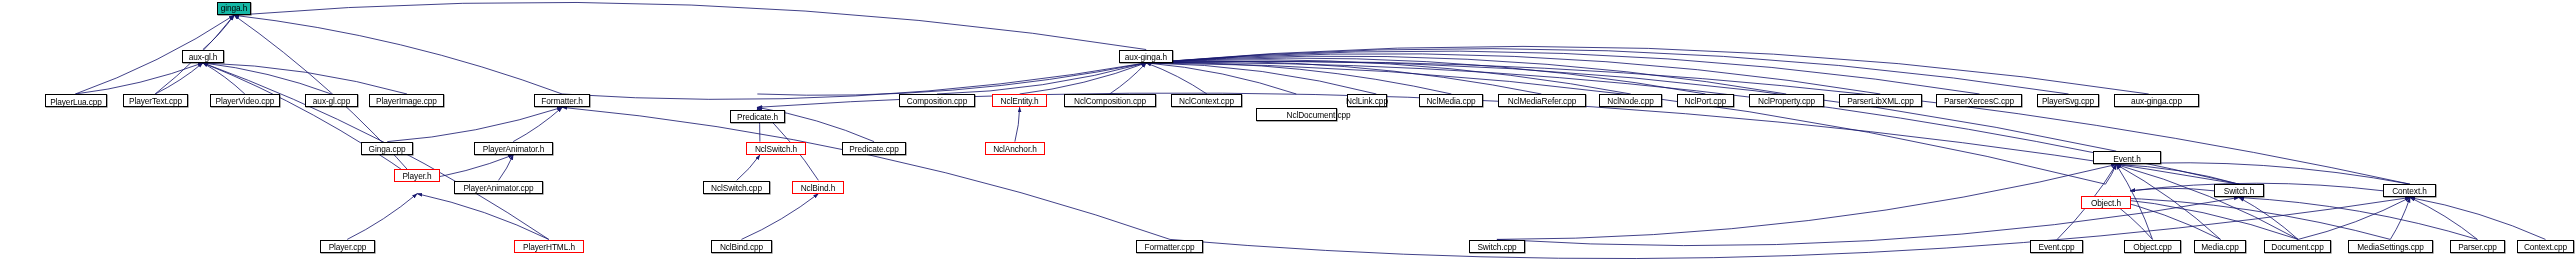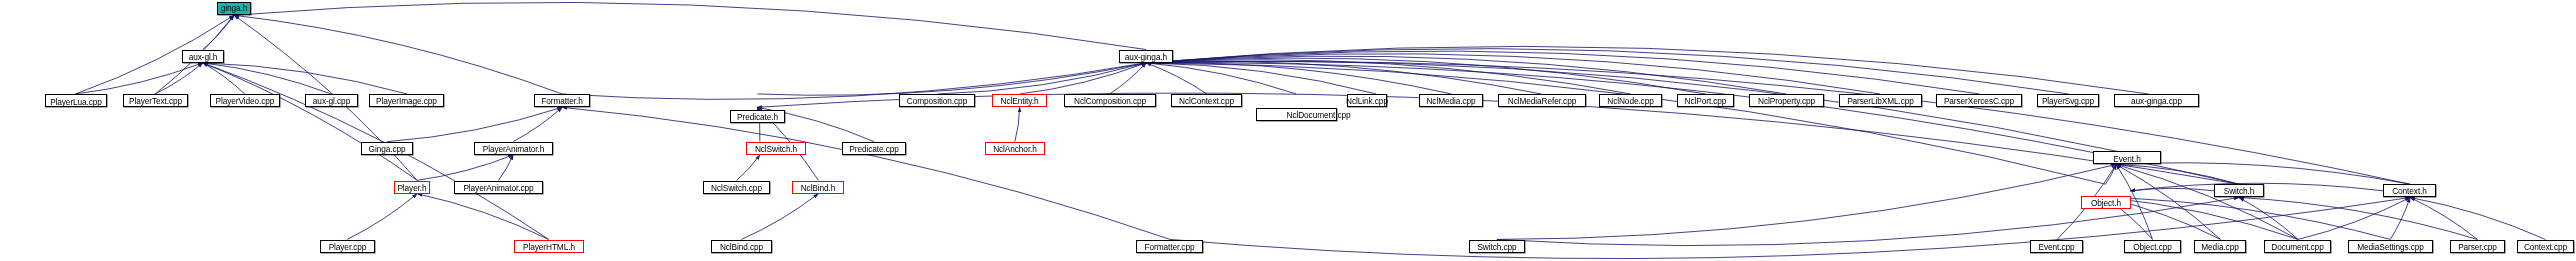--- a/index.html
+++ b/index.html
@@ -201,21 +201,21 @@
     </div>
     <div class="node" style="left: 842px; top: 142px; width: 64px; height: 13.4px;">
       <span class="lbl">Predicate.cpp</span>
     </div>
     <div class="node red" style="left: 985px; top: 142px; width: 60px; height: 13.4px;">
       <span class="lbl">NclAnchor.h</span>
     </div>
     <div class="node" style="left: 2093px; top: 151px; width: 68px; height: 13.4px; align-items: flex-end;">
       <span class="lbl">Event.h</span>
     </div>
-    <div class="node red" style="left: 394px; top: 181px; width: 36px; height: 13.4px;">
+    <div class="node red" style="left: 394px; top: 169px; width: 46px; height: 13.4px;">
       <span class="lbl">Player.h</span>
     </div>
     <div class="node" style="left: 454px; top: 181px; width: 89px; height: 13.4px;">
       <span class="lbl">PlayerAnimator.cpp</span>
     </div>
     <div class="node" style="left: 703px; top: 181px; width: 67px; height: 13.4px;">
       <span class="lbl">NclSwitch.cpp</span>
     </div>
     <div class="node red" style="left: 792px; top: 181px; width: 52px; height: 13.4px;">
       <span class="lbl">NclBind.h</span>

